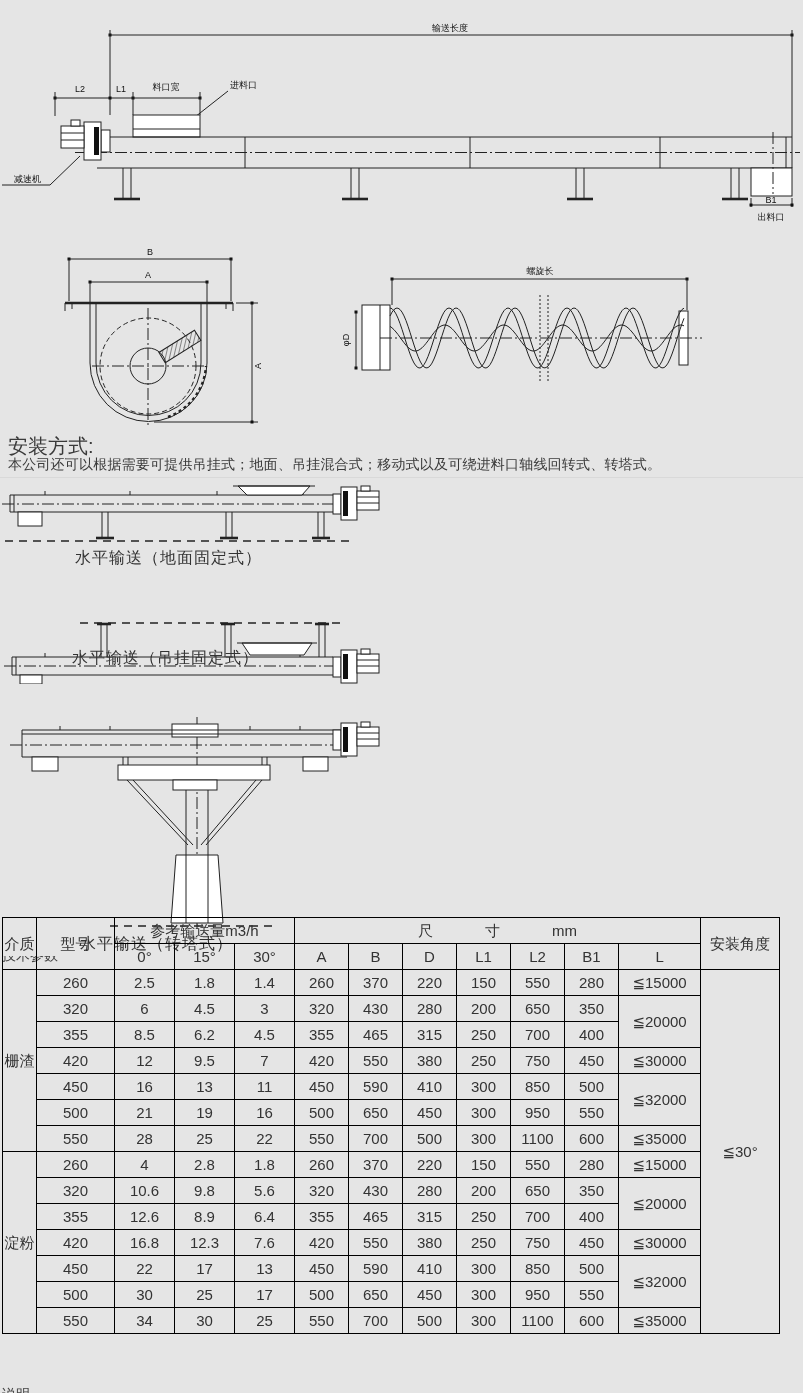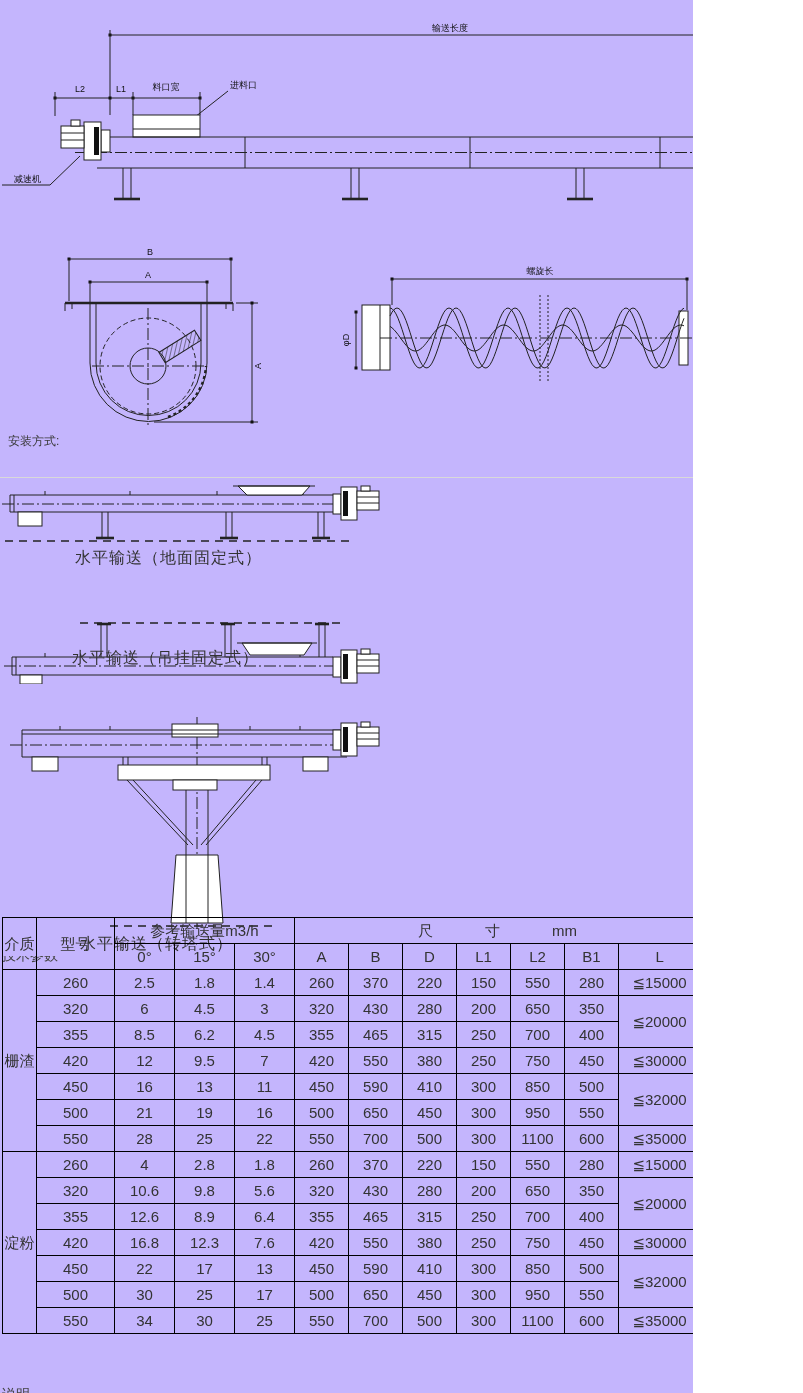--- a/index.html
+++ b/index.html
@@ -1,31 +1,31 @@
 <!DOCTYPE html>
 <html><head>
 <meta charset="utf-8">
 <style>
   html,body{margin:0;padding:0;background:#fff;}
-  #root{position:relative;width:693px;height:1393px;background:#c4b5fd;overflow:hidden;
+  #root{position:relative;width:803px;height:1393px;background:#e5e5e5;overflow:hidden;
         font-family:"Liberation Sans",sans-serif;color:#333;}
   .abs{position:absolute;}
   svg .ln{stroke:#222;stroke-width:1;fill:none;}
   svg .thk{stroke:#222;stroke-width:2.6;fill:none;}
   svg .dd{stroke:#222;stroke-width:1;fill:none;stroke-dasharray:12 3 2 3;}
   svg .dsh{stroke:#222;stroke-width:1.3;fill:none;stroke-dasharray:8 6;}
   svg .dot{stroke:#222;stroke-width:1;fill:none;stroke-dasharray:2 2;}
   svg .box{fill:#fff;stroke:#222;stroke-width:1;}
   svg .sq{fill:#111;stroke:none;}
   svg .hat{fill:url(#hatch);stroke:#222;stroke-width:1;}
   svg text.lbl{font:9px "Liberation Sans",sans-serif;fill:#111;}
   svg .drive rect{fill:#fff;stroke:#222;stroke-width:1;}
   svg .drive line{stroke:#222;stroke-width:1;}
   svg .drive .dark{fill:#111;stroke:none;}
-  .install-title{left:8px;top:433px;font-size:12px;color:#3a3a3a;}
+  .install-title{left:8px;top:433px;font-size:20px;color:#3a3a3a;}
   .install-desc{left:8px;top:456px;font-size:14px;color:#3a3a3a;letter-spacing:.2px;}
   .caption{font-size:16px;color:#333;letter-spacing:1px;}
   .grayline{left:0;width:803px;height:1px;background:#d9d9d9;}
   .clip-frag{overflow:hidden;color:#444;}
   .clip-frag span{display:block;font-size:14px;}
   table{border-collapse:collapse;table-layout:fixed;width:777px;border:1px solid #000;}
   td,th{border:1px solid #000;text-align:center;vertical-align:middle;font-weight:normal;
         font-size:15px;color:#333;padding:0;height:25px;line-height:25px;overflow:hidden;
         font-family:"Liberation Sans",sans-serif;}
   .size-head{display:flex;justify-content:center;gap:52px;}
@@ -182,20 +182,21 @@
 
     <path id="spiral-main" class="ln" d="M50,63.0L52,63.7L54,65.7L56,68.9L58,73.2L60,78.5L62,84.3L64,90.6L66,97.0L68,103.2L70,108.9L72,113.9L74,118.0L76,120.9L78,122.6L80,123.0L82,121.9L84,119.6L86,116.1L88,111.5L90,106.1L92,100.1L94,93.8L96,87.4L98,81.3L100,75.8L102,71.0L104,67.2L106,64.5L108,63.2L110,63.2L112,64.5L114,67.2L116,71.0L118,75.8L120,81.3L122,87.4L124,93.8L126,100.1L128,106.1L130,111.5L132,116.1L134,119.6L136,121.9L138,123.0L140,122.6L142,120.9L144,118.0L146,113.9L148,108.9L150,103.2L152,97.0L154,90.6L156,84.3L158,78.5L160,73.2L162,68.9L164,65.7L166,63.7L168,63.0L170,63.7L172,65.7L174,68.9L176,73.2L178,78.5L180,84.3L182,90.6L184,97.0L186,103.2L188,108.9L190,113.9L192,118.0L194,120.9L196,122.6L198,123.0L200,121.9L202,119.6L204,116.1L206,111.5L208,106.1L210,100.1L212,93.8L214,87.4L216,81.3L218,75.8L220,71.0L222,67.2L224,64.5L226,63.2L228,63.2L230,64.5L232,67.2L234,71.0L236,75.8L238,81.3L240,87.4L242,93.8L244,100.1L246,106.1L248,111.5L250,116.1L252,119.6L254,121.9L256,123.0L258,122.6L260,120.9L262,118.0L264,113.9L266,108.9L268,103.2L270,97.0L272,90.6L274,84.3L276,78.5L278,73.2L280,68.9L282,65.7L284,63.7L286,63.0L288,63.7L290,65.7L292,68.9L294,73.2L296,78.5L298,84.3L300,90.6L302,97.0L304,103.2L306,108.9L308,113.9L310,118.0L312,120.9L314,122.6L316,123.0L318,121.9L320,119.6L322,116.1L324,111.5L326,106.1L328,100.1L330,93.8L332,87.4L334,81.3L336,75.8L338,71.0L340,67.2L342,64.5L344,63.2"></path>
     <path id="spiral-echo" class="ln" d="M50,71.0L52,67.2L54,64.6L56,63.2L58,63.2L60,64.5L62,67.1L64,70.9L66,75.6L68,81.2L70,87.3L72,93.7L74,100.0L76,106.0L78,111.4L80,116.0L82,119.6L84,121.9L86,122.9L88,122.6L90,121.0L92,118.1L94,114.0L96,109.0L98,103.3L100,97.1L102,90.7L104,84.5L106,78.6L108,73.3L110,69.0L112,65.7L114,63.7L116,63.0L118,63.6L120,65.6L122,68.8L124,73.1L126,78.3L128,84.2L130,90.5L132,96.8L134,103.0L136,108.8L138,113.8L140,117.9L142,120.9L144,122.6L146,123.0L148,122.0L150,119.7L152,116.2L154,111.6L156,106.2L158,100.3L160,93.9L162,87.6L164,81.5L166,75.9L168,71.0L170,67.2L172,64.6L174,63.2L176,63.2L178,64.5L180,67.1L182,70.9L184,75.6L186,81.2L188,87.3L190,93.7L192,100.0L194,106.0L196,111.4L198,116.0L200,119.6L202,121.9L204,122.9L206,122.6L208,121.0L210,118.1L212,114.0L214,109.0L216,103.3L218,97.1L220,90.7L222,84.5L224,78.6L226,73.3L228,69.0L230,65.7L232,63.7L234,63.0L236,63.6L238,65.6L240,68.8L242,73.1L244,78.3L246,84.2L248,90.5L250,96.8L252,103.0L254,108.8L256,113.8L258,117.9L260,120.9L262,122.6L264,123.0L266,122.0L268,119.7L270,116.2L272,111.6L274,106.2L276,100.3L278,93.9L280,87.6L282,81.5L284,75.9L286,71.0L288,67.2L290,64.6L292,63.2L294,63.2L296,64.5L298,67.1L300,70.9L302,75.6L304,81.2L306,87.3L308,93.7L310,100.0L312,106.0L314,111.4L316,116.0L318,119.6L320,121.9L322,122.9L324,122.6L326,121.0L328,118.1L330,114.0L332,109.0L334,103.3L336,97.1L338,90.7L340,84.5L342,78.6L344,73.3"></path>
     <path id="spiral-inner" class="ln" d="M50,81.3L52,82.8L54,84.7L56,87.0L58,89.5L60,92.3L62,95.0L64,97.7L66,100.2L68,102.3L70,104.0L72,105.2L74,105.9L76,106.0L78,105.5L80,104.4L82,102.8L84,100.8L86,98.4L88,95.8L90,93.0L92,90.3L94,87.7L96,85.3L98,83.2L100,81.6L102,80.6L104,80.0L106,80.1L108,80.8L110,82.0L112,83.7L114,85.8L116,88.2L118,90.9L120,93.7L122,96.4L124,99.0L126,101.3L128,103.2L130,104.7L132,105.6L134,106.0L136,105.8L138,105.0L140,103.7L142,101.8L144,99.6L146,97.1L148,94.4L150,91.7L152,88.9L154,86.4L156,84.2L158,82.4L160,81.0L162,80.2L164,80.0L166,80.4L168,81.3L170,82.8L172,84.7L174,87.0L176,89.5L178,92.3L180,95.0L182,97.7L184,100.2L186,102.3L188,104.0L190,105.2L192,105.9L194,106.0L196,105.5L198,104.4L200,102.8L202,100.8L204,98.4L206,95.8L208,93.0L210,90.3L212,87.7L214,85.3L216,83.2L218,81.6L220,80.6L222,80.0L224,80.1L226,80.8L228,82.0L230,83.7L232,85.8L234,88.2L236,90.9L238,93.7L240,96.4L242,99.0L244,101.3L246,103.2L248,104.7L250,105.6L252,106.0L254,105.8L256,105.0L258,103.7L260,101.8L262,99.6L264,97.1L266,94.4L268,91.7L270,88.9L272,86.4L274,84.2L276,82.4L278,81.0L280,80.2L282,80.0L284,80.4L286,81.3L288,82.8L290,84.7L292,87.0L294,89.5L296,92.3L298,95.0L300,97.7L302,100.2L304,102.3L306,104.0L308,105.2L310,105.9L312,106.0L314,105.5L316,104.4L318,102.8L320,100.8L322,98.4L324,95.8L326,93.0L328,90.3L330,87.7L332,85.3L334,83.2L336,81.6L338,80.6L340,80.0L342,80.1L344,80.8"></path>
     <line class="dd" x1="40" y1="93" x2="362" y2="93"></line>
     <line class="dot" x1="200" y1="50" x2="200" y2="136"></line>
     <line class="dot" x1="208" y1="50" x2="208" y2="136"></line>
   </svg>
 
   <div class="abs install-title">安装方式:</div>
+  <div class="abs install-desc">本公司还可以根据需要可提供吊挂式；地面、吊挂混合式；移动式以及可绕进料口轴线回转式、转塔式。</div>
 
   <div class="abs grayline" style="top:477px"></div>
 
   <svg class="abs" style="left:0;top:478px" width="420" height="68" viewBox="0 0 420 68">
     <line class="ln" x1="10" y1="17" x2="338" y2="17"></line>
     <line class="ln" x1="10" y1="34" x2="338" y2="34"></line>
     <line class="ln" x1="10" y1="17" x2="10" y2="34"></line>
       <line class="ln" x1="14" y1="17" x2="14" y2="34"></line>
     <line class="dd" x1="2" y1="26" x2="348" y2="26"></line>
     <line class="ln" x1="45" y1="13" x2="45" y2="17"></line>

